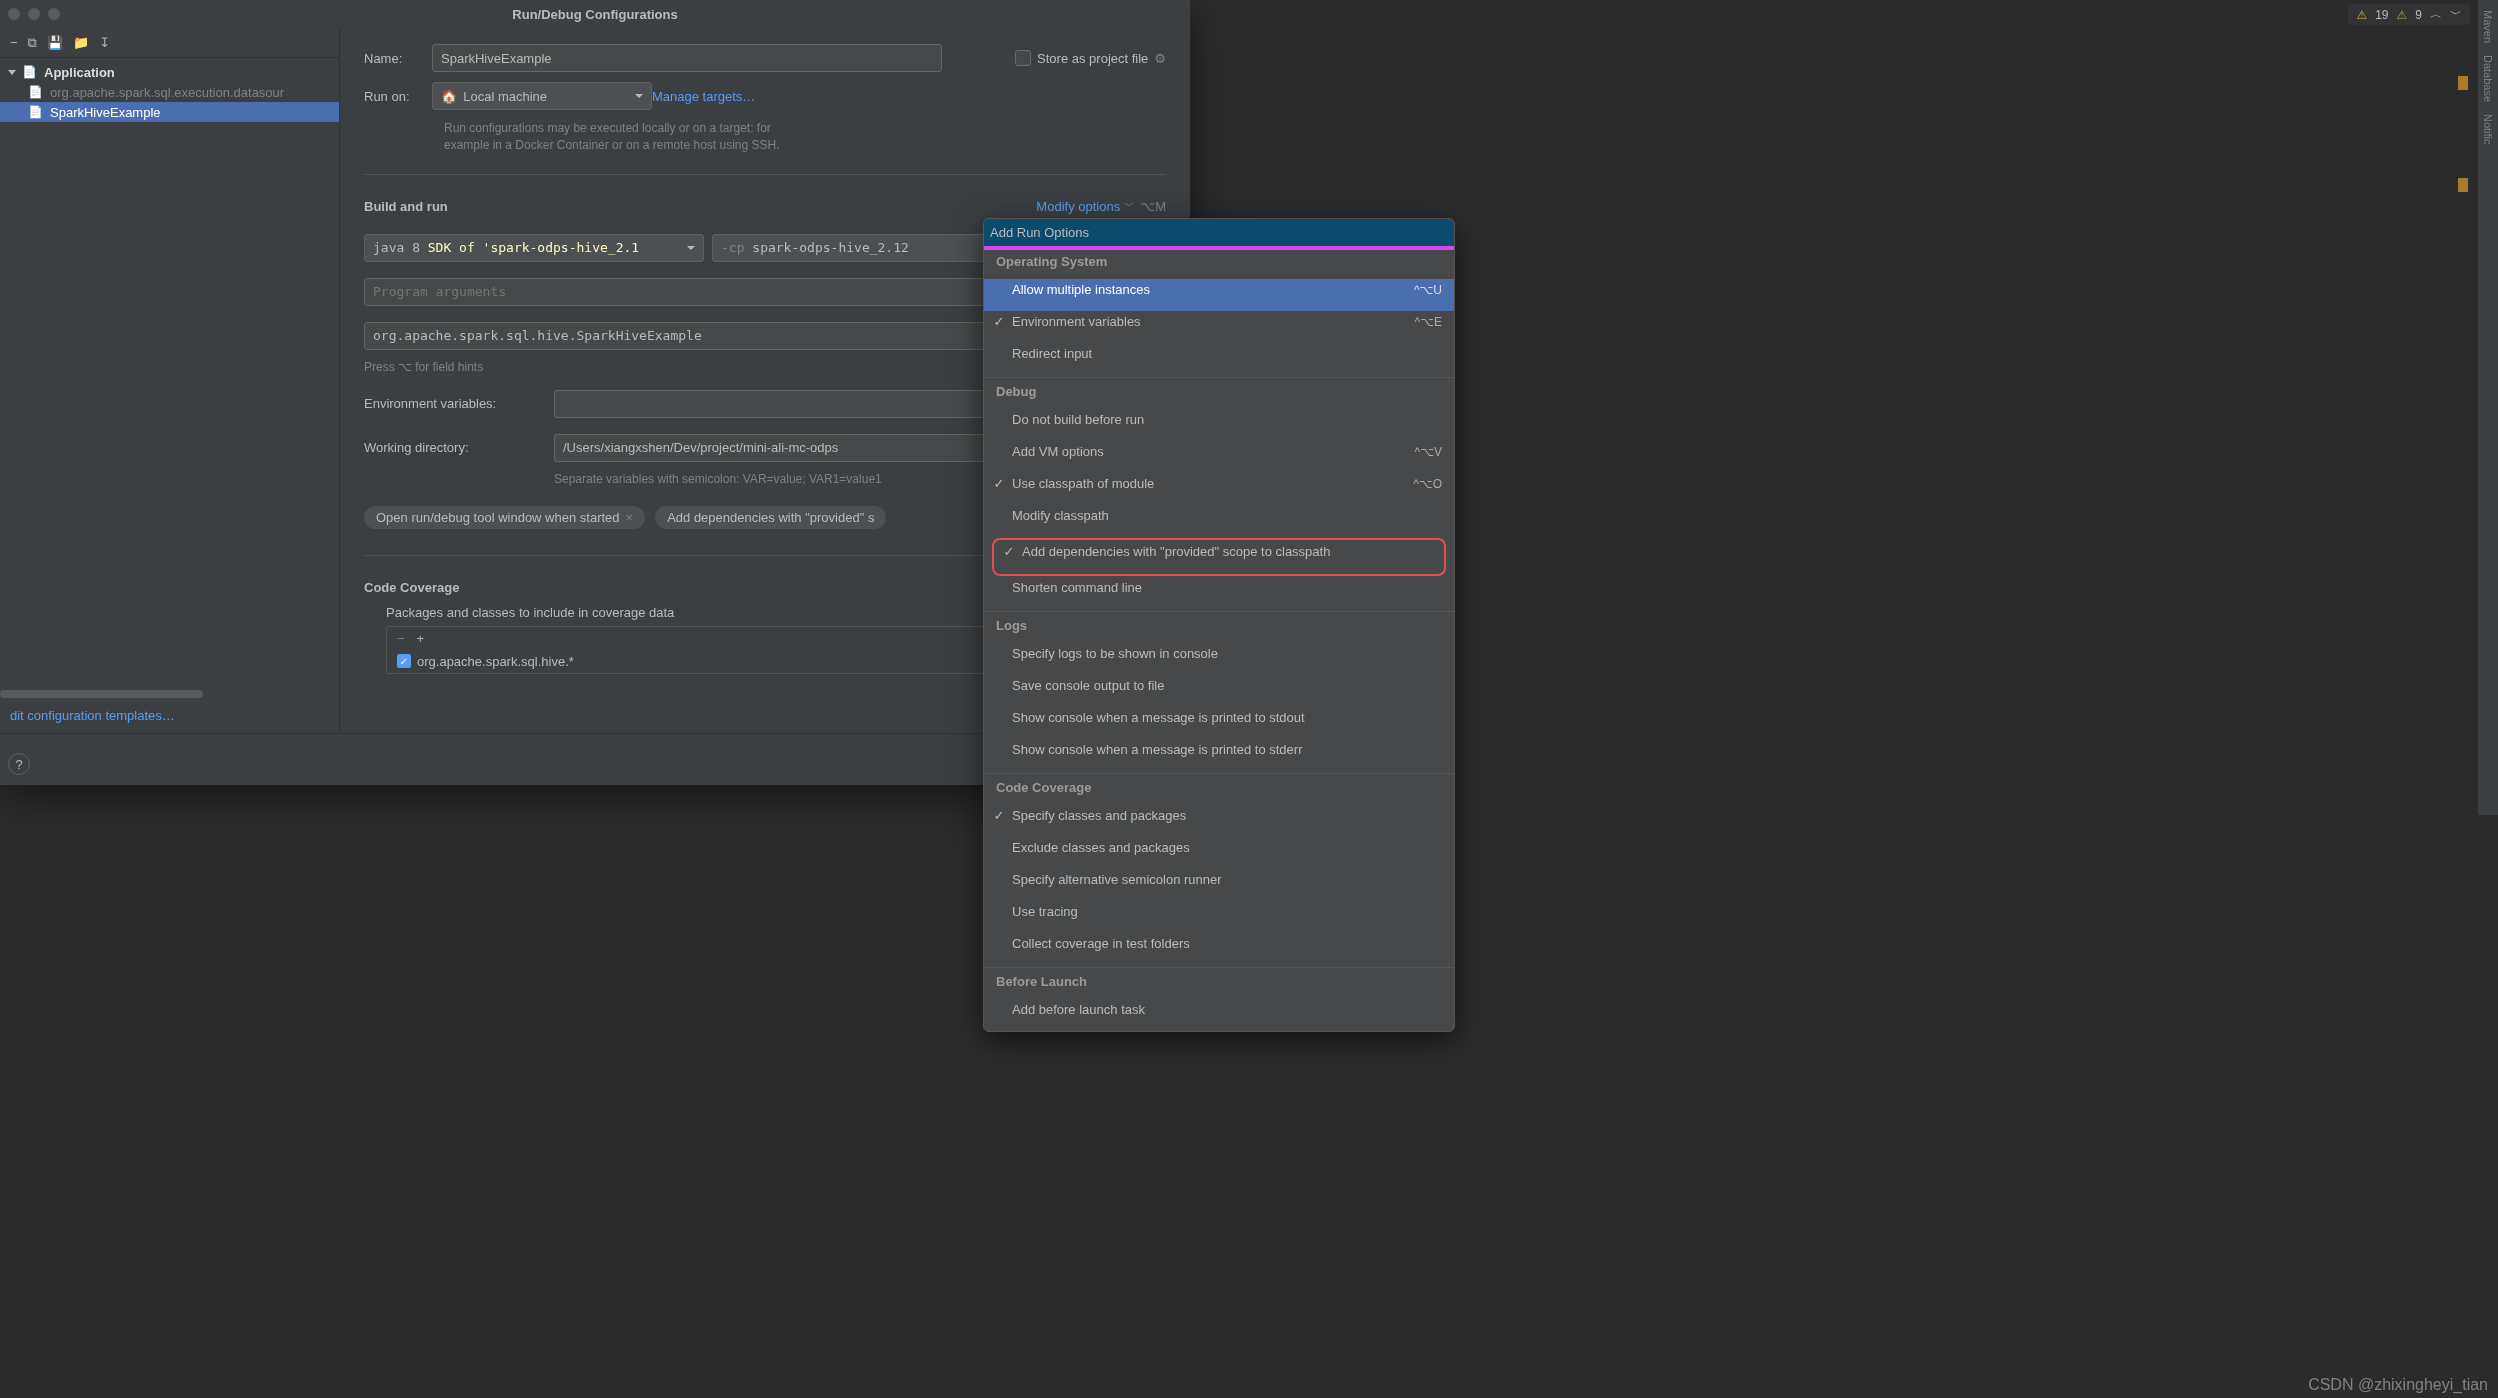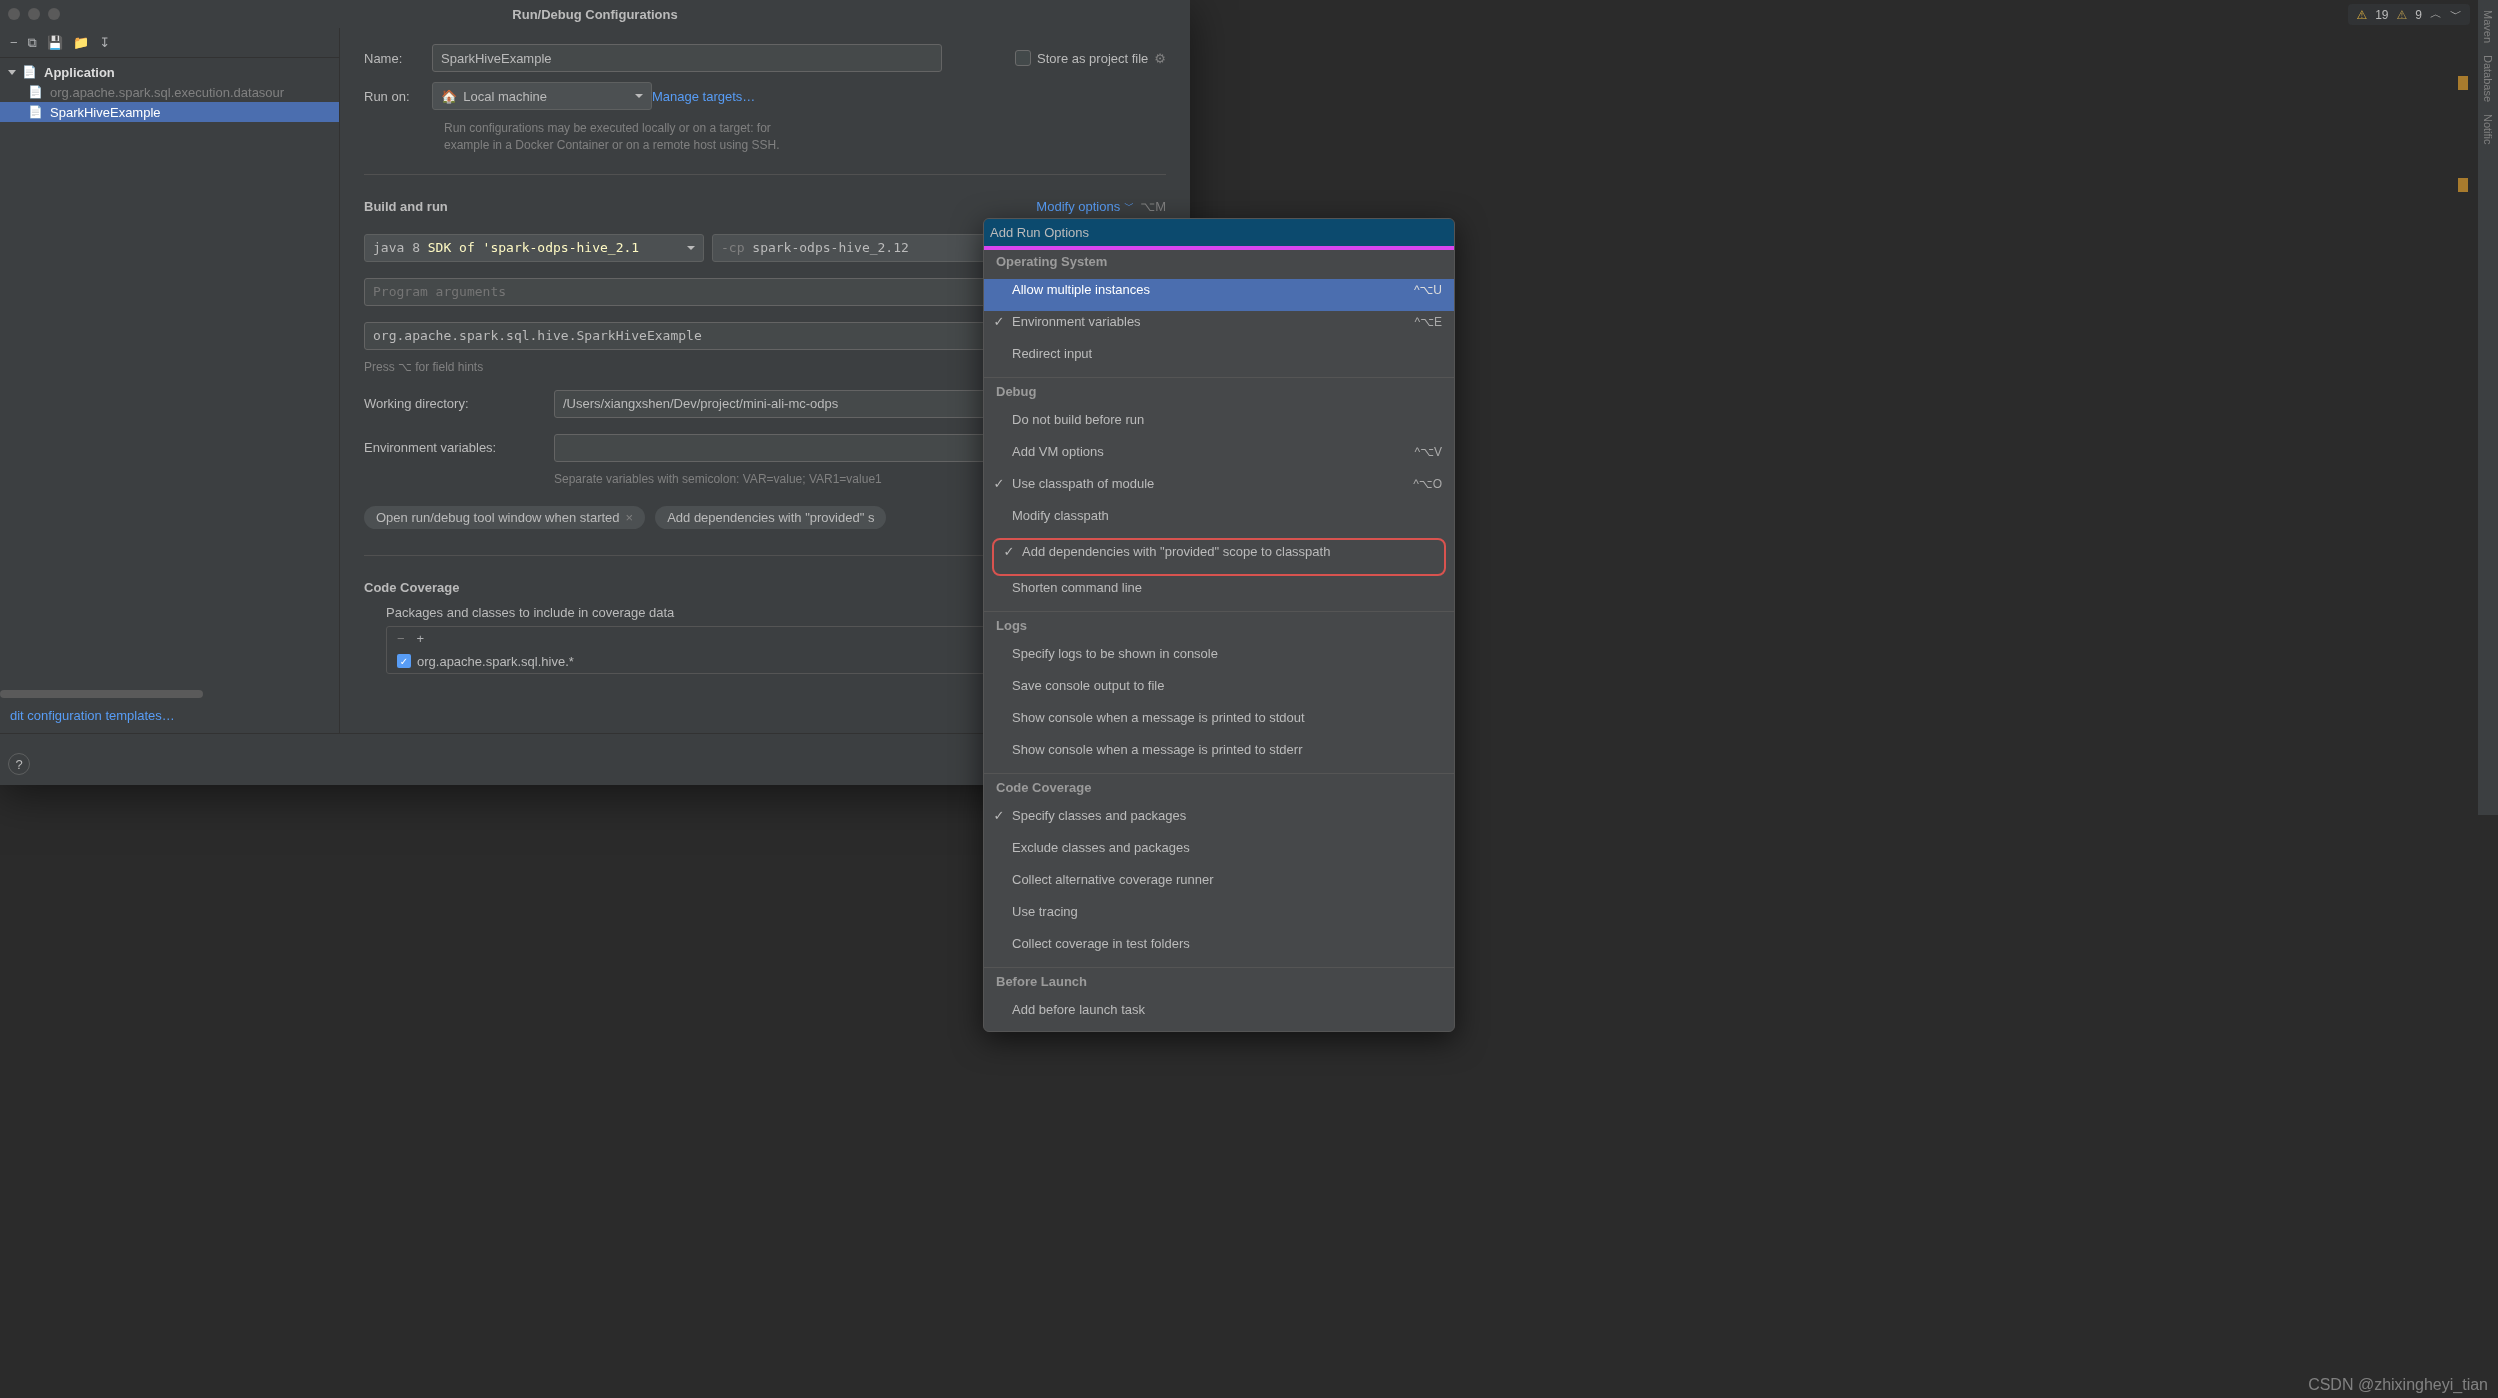--- a/index.html
+++ b/index.html
@@ -499,27 +499,27 @@
         </div>
       </div>
 
       <input type="text" class="fullwidth-input text-input placeholder" style="margin-top: 6px;" placeholder="Program arguments">
 
       <input type="text" class="fullwidth-input text-input" style="margin-top: 6px;" value="org.apache.spark.sql.hive.SparkHiveExample">
 
       <div class="press-hint">Press ⌥ for field hints</div>
 
       <div class="label-row">
+        <label>Environment variables:</label>
+        <input type="text" class="text-input" value="" style="">
+      </div>
+
+      <div class="label-row">
         <label>Working directory:</label>
         <input type="text" class="text-input" value="/Users/xiangxshen/Dev/project/mini-ali-mc-odps" style="">
-      </div>
-
-      <div class="label-row">
-        <label>Environment variables:</label>
-        <input type="text" class="text-input" value="" style="">
       </div>
       <div class="sep-hint">Separate variables with semicolon: VAR=value; VAR1=value1</div>
 
       <div class="chips">
         <div class="chip">
           <span>Open run/debug tool window when started</span>
           <span class="chip-close">×</span>
         </div>
         <div class="chip">
           <span>Add dependencies with "provided" s</span>
@@ -629,21 +629,21 @@
   <div class="popup-item">
       <span class="check">✓</span>
       <span class="lbl">Specify classes and packages</span>
     </div>
   <div class="popup-item">
       <span class="check"></span>
       <span class="lbl">Exclude classes and packages</span>
     </div>
   <div class="popup-item">
       <span class="check"></span>
-      <span class="lbl">Collect alternative coverage runner</span>
+      <span class="lbl">Specify alternative semicolon runner</span>
     </div>
   <div class="popup-item">
       <span class="check"></span>
       <span class="lbl">Use tracing</span>
     </div>
   <div class="popup-item">
       <span class="check"></span>
       <span class="lbl">Collect coverage in test folders</span>
     </div>
 

